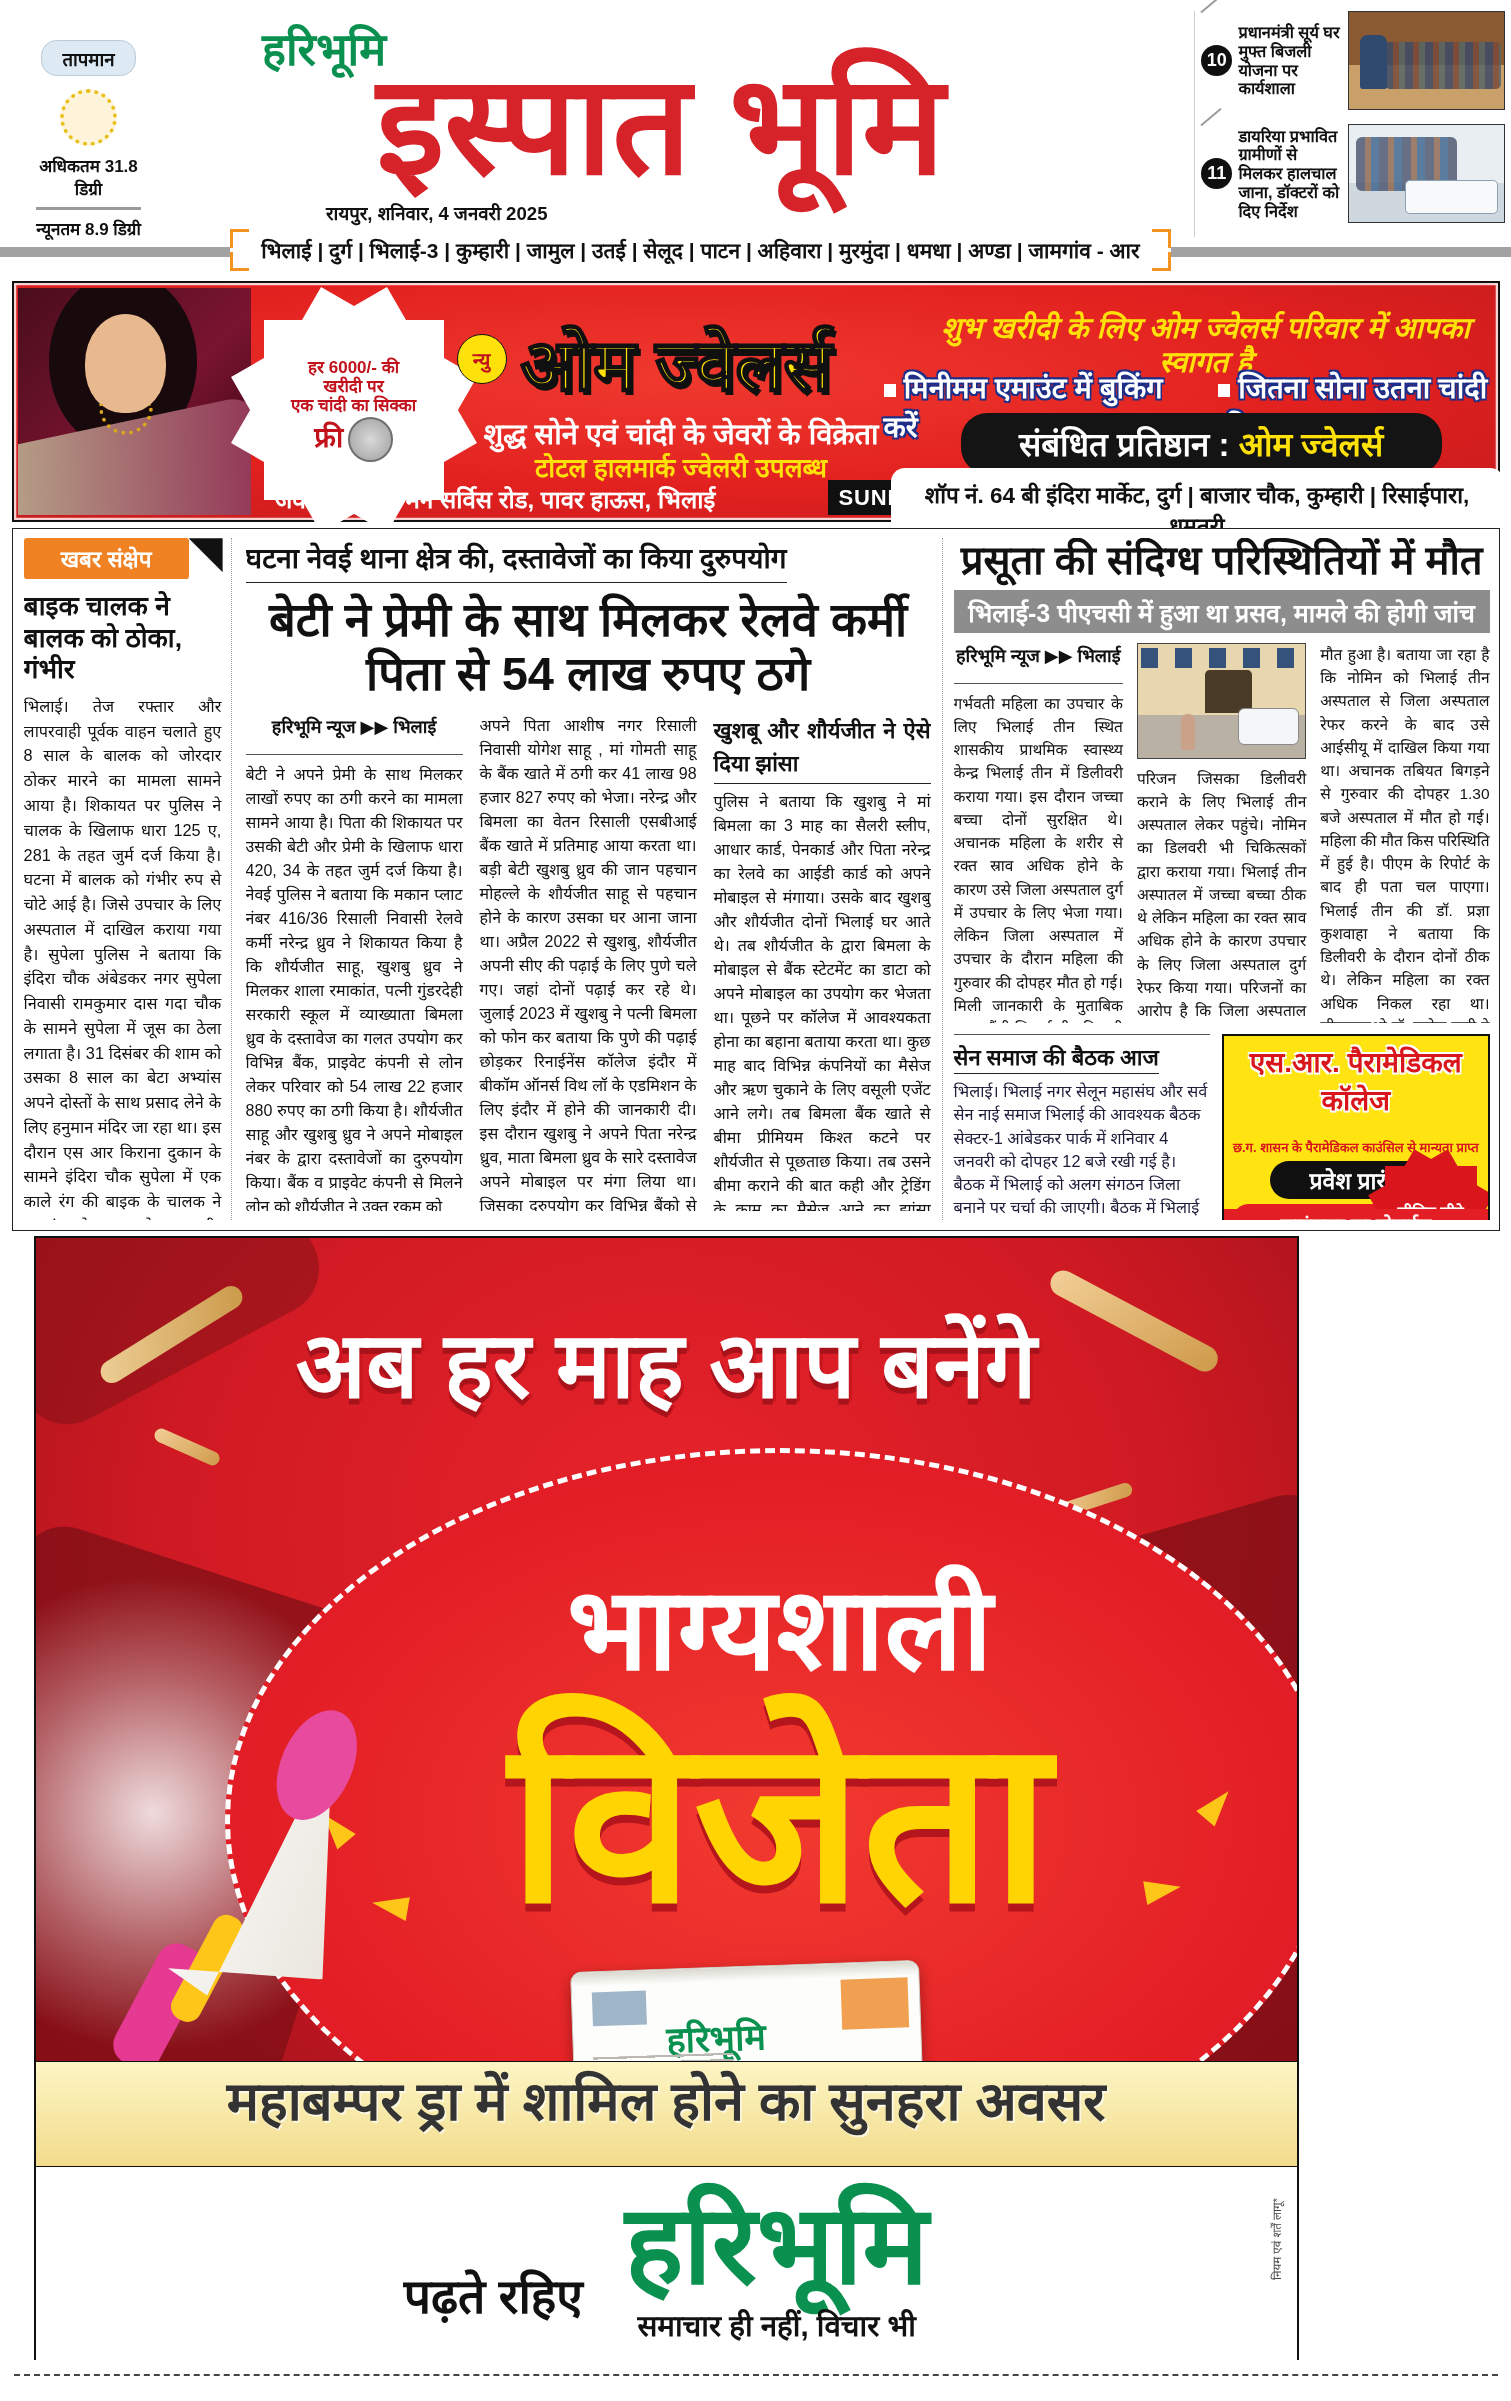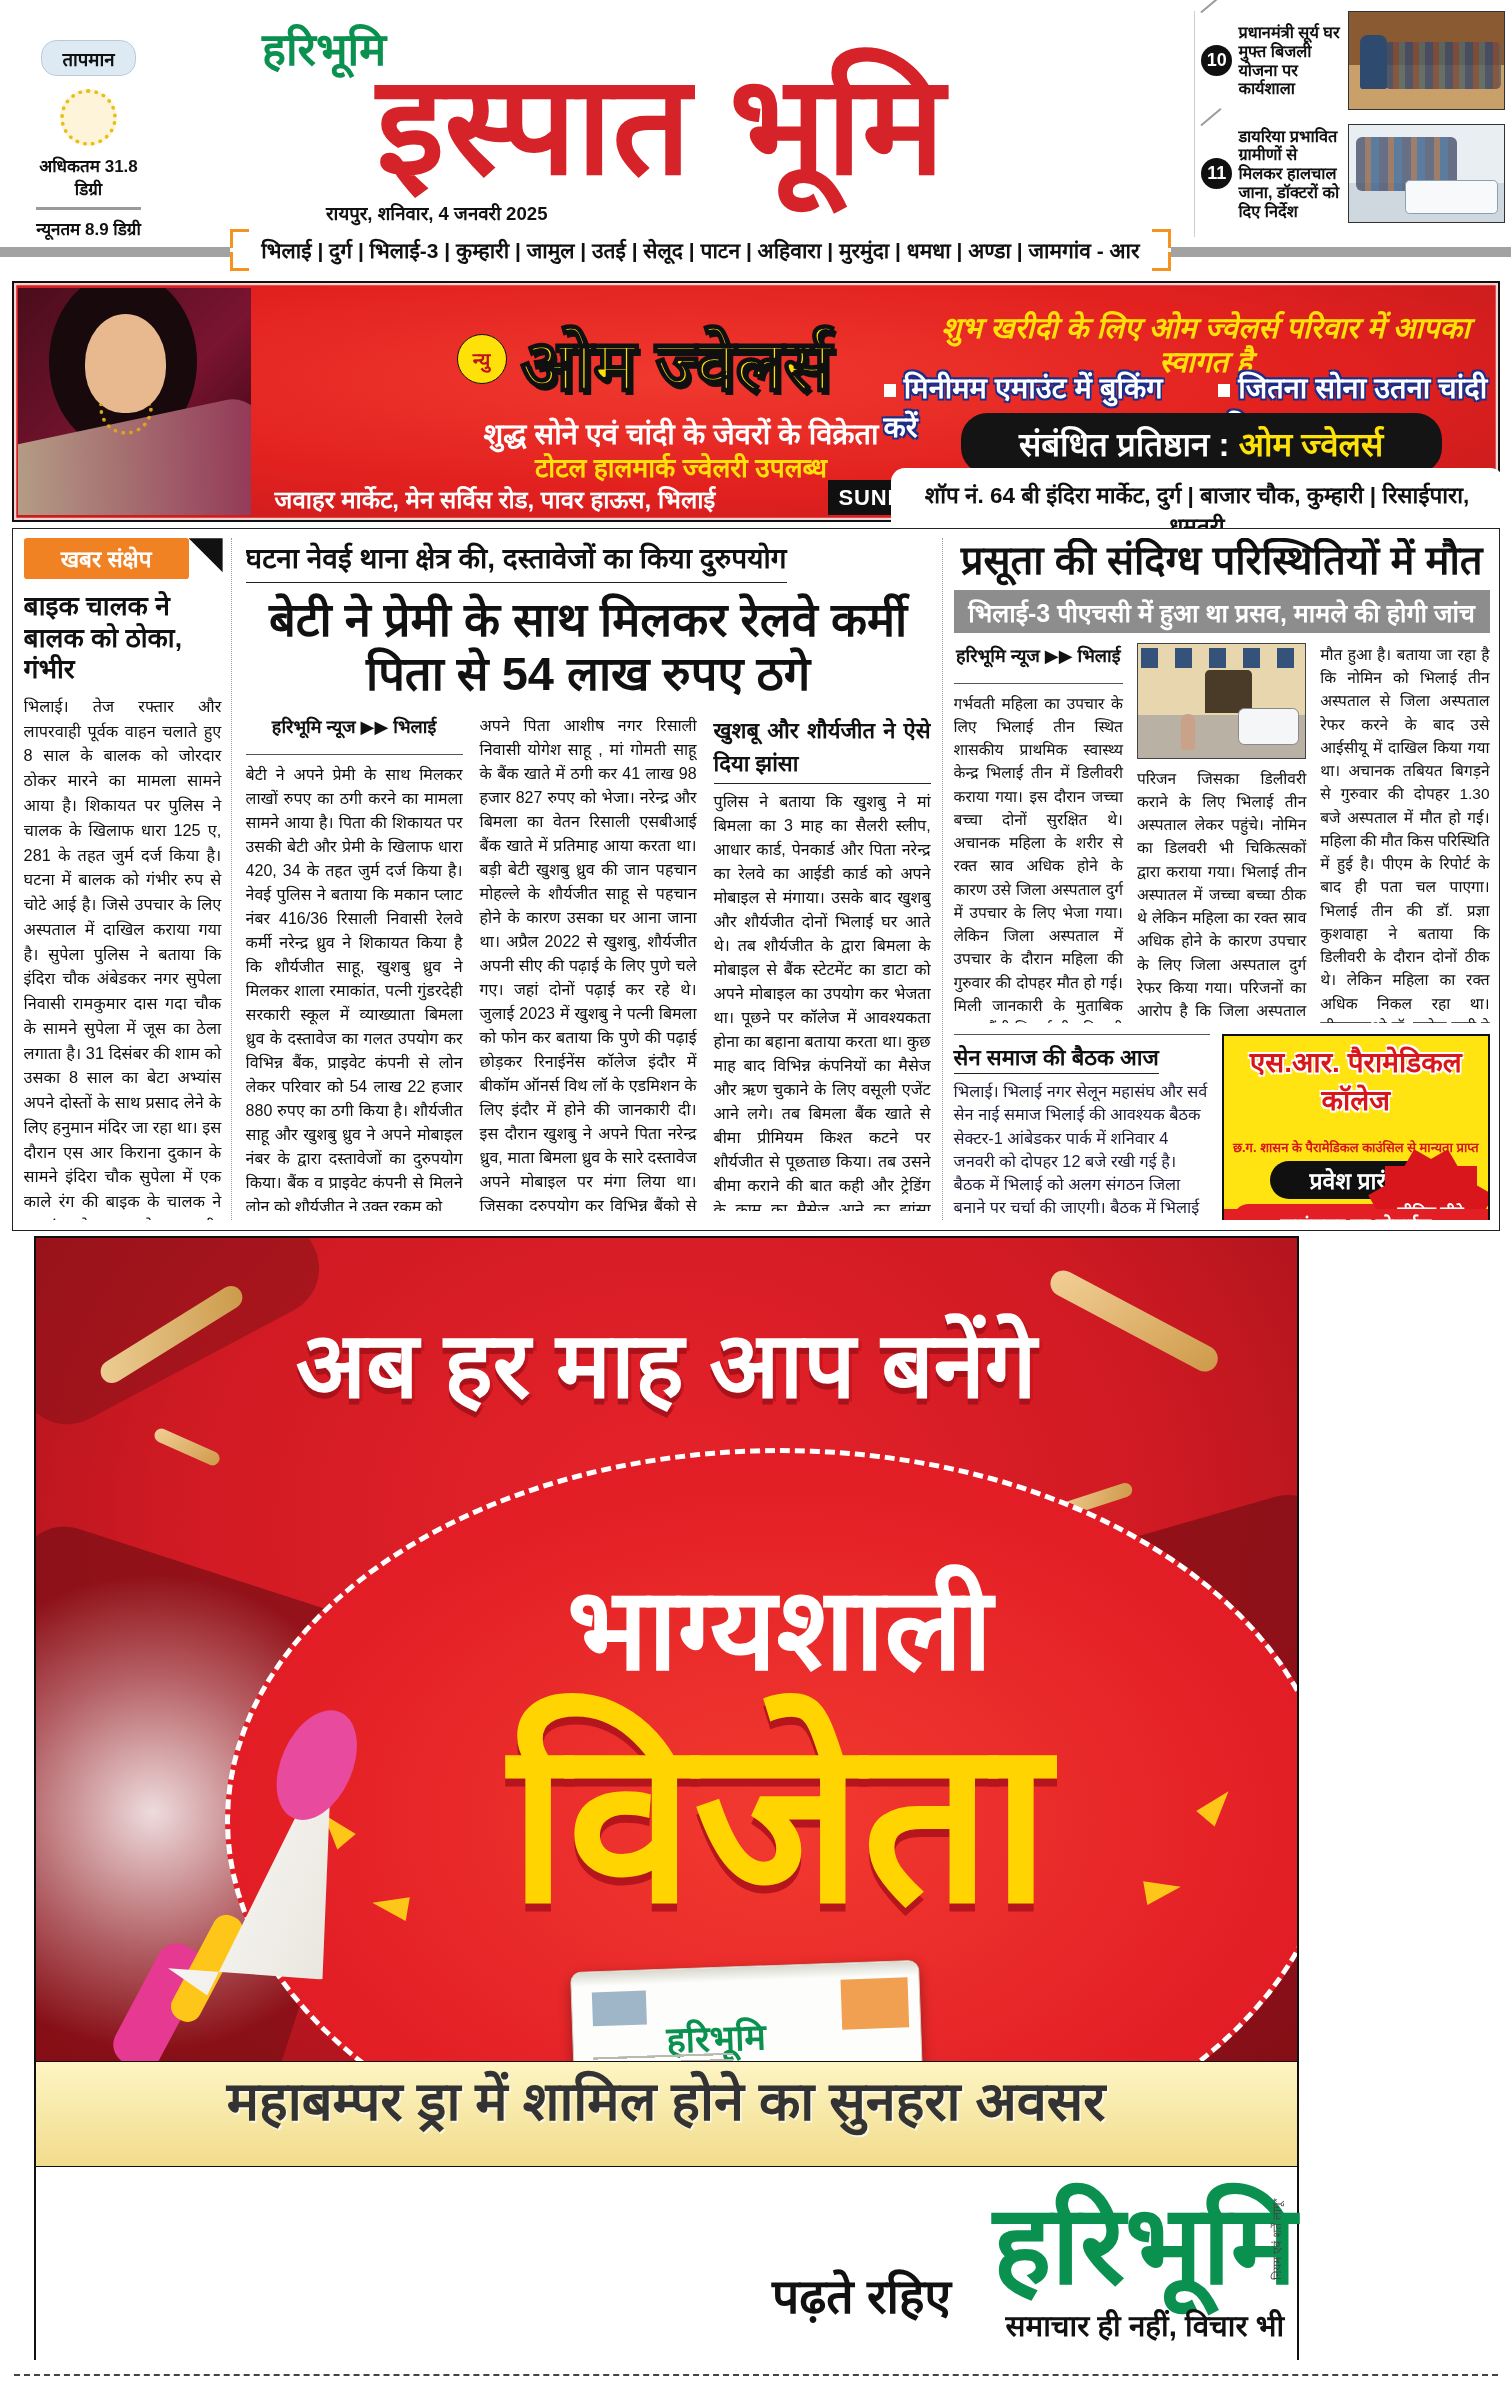--- a/index.html
+++ b/index.html
@@ -173,21 +173,21 @@
   .paper .shade{position:absolute;left:0;top:0;right:0;height:14px;background:linear-gradient(#d8d8cf,#fdfdfb);}
   .paper .brand{position:absolute;left:93px;top:45px;font-size:36px;font-weight:bold;color:#0a9150;}
   .paper .blk{position:absolute;background:#f0a050;}
   .paper .k1{right:11px;top:15.5px;width:67px;height:50px;}
   .paper .k2{left:20px;top:20px;width:54px;height:34px;background:#9fb6c8;}
   .paper .lines{position:absolute;left:18.6px;bottom:9.3px;width:140px;height:20px;
     background:repeating-linear-gradient(#b9b9b1 0 2.3px,transparent 2.3px 6.2px);}
   .lad-band{width:100%;height:106px;background:linear-gradient(180deg,#fdf5c4,#f2dc8c);
     display:flex;align-items:flex-start;justify-content:center;border-top:1.6px solid #101010;border-bottom:1.6px solid #101010;}
   .lad-band .txt{font-size:54px;font-weight:bold;color:#333;text-shadow:1.6px 1.6px 0 #ffffffaa;}
-  .lad-white{position:relative;width:100%;height:196px;background:#fff;display:flex;align-items:flex-start;justify-content:flex-end;gap:42px;padding-top:20px;}
+  .lad-white{position:relative;width:100%;height:196px;background:#fff;display:flex;align-items:flex-start;justify-content:center;gap:42px;padding-top:20px;}
   .kr{font-size:48px;font-weight:bold;margin-top:75px;}
   .brandwrap{text-align:center;}
   .brand-big{font-size:110px;font-weight:bold;color:#0a9150;line-height:1.05;}
   .tagline{font-size:29.5px;font-weight:bold;color:#111;margin-top:1.6px;}
   .terms{position:absolute;right:12.4px;top:31px;writing-mode:vertical-rl;transform:rotate(180deg);
     font-size:11.6px;color:#444;}
   .dash-bottom{position:absolute;left:14px;right:14px;top:2374px;border-top:2.3px dashed #444;}
 </style>
 </head>
 <body>
@@ -237,20 +237,31 @@
     <span data-name="locations-list">भिलाई | दुर्ग | भिलाई-3 | कुम्हारी | जामुल | उतई | सेलूद | पाटन | अहिवारा | मुरमुंदा | धमधा | अण्डा | जामगांव - आर</span>
   </div>
 
   <div class="jad" data-name="jewellers-ad">
     <div class="jad-photo" data-name="model-photo">
       <span class="hair" data-name="hair-figure"></span>
       <span class="face" data-name="face-figure"></span>
       <span class="saree" data-name="saree-figure"></span>
       <span class="neck" data-name="necklace-figure"></span>
     </div>
+    <div class="starburst" data-name="offer-starburst">
+      <span class="ray r0" data-name="starburst-layer"></span>
+      <span class="ray r30" data-name="starburst-layer"></span>
+      <span class="ray r60" data-name="starburst-layer"></span>
+      <span class="sb-content" data-name="offer-text">
+        <span class="sb-l" data-name="offer-line">हर 6000/- की</span>
+        <span class="sb-l" data-name="offer-line">खरीदी पर</span>
+        <span class="sb-l" data-name="offer-line">एक चांदी का सिक्का</span>
+        <span class="sb-free" data-name="offer-free-line"><span data-name="free-label">फ्री</span><span class="coin" data-name="silver-coin-icon"></span></span>
+      </span>
+    </div>
     <div class="new-badge" data-name="new-badge">न्यु</div>
     <div class="jad-brand" data-name="jewellers-brand">ओम ज्वेलर्स</div>
     <div class="jad-line1" data-name="ad-line-sellers">शुद्ध सोने एवं चांदी के जेवरों के विक्रेता</div>
     <div class="jad-line2" data-name="ad-line-hallmark">टोटल हालमार्क ज्वेलरी उपलब्ध</div>
     <div class="jad-addr" data-name="ad-address">जवाहर मार्केट, मेन सर्विस रोड, पावर हाऊस, भिलाई</div>
     <div class="jad-sunday" data-name="sunday-open-badge">SUNDAY OPEN</div>
     <div class="jad-welcome" data-name="welcome-line">शुभ खरीदी के लिए ओम ज्वेलर्स परिवार में आपका स्वागत है</div>
     <div class="jad-points" data-name="offer-points">
       <span class="pt" data-name="offer-point"><span class="bullet" data-name="bullet-icon"></span><b data-name="point-text">मिनीमम एमाउंट में बुकिंग करें</b></span>
       <span class="pt" data-name="offer-point"><span class="bullet" data-name="bullet-icon"></span><b data-name="point-text">जितना सोना उतना चांदी फ्री</b></span>

